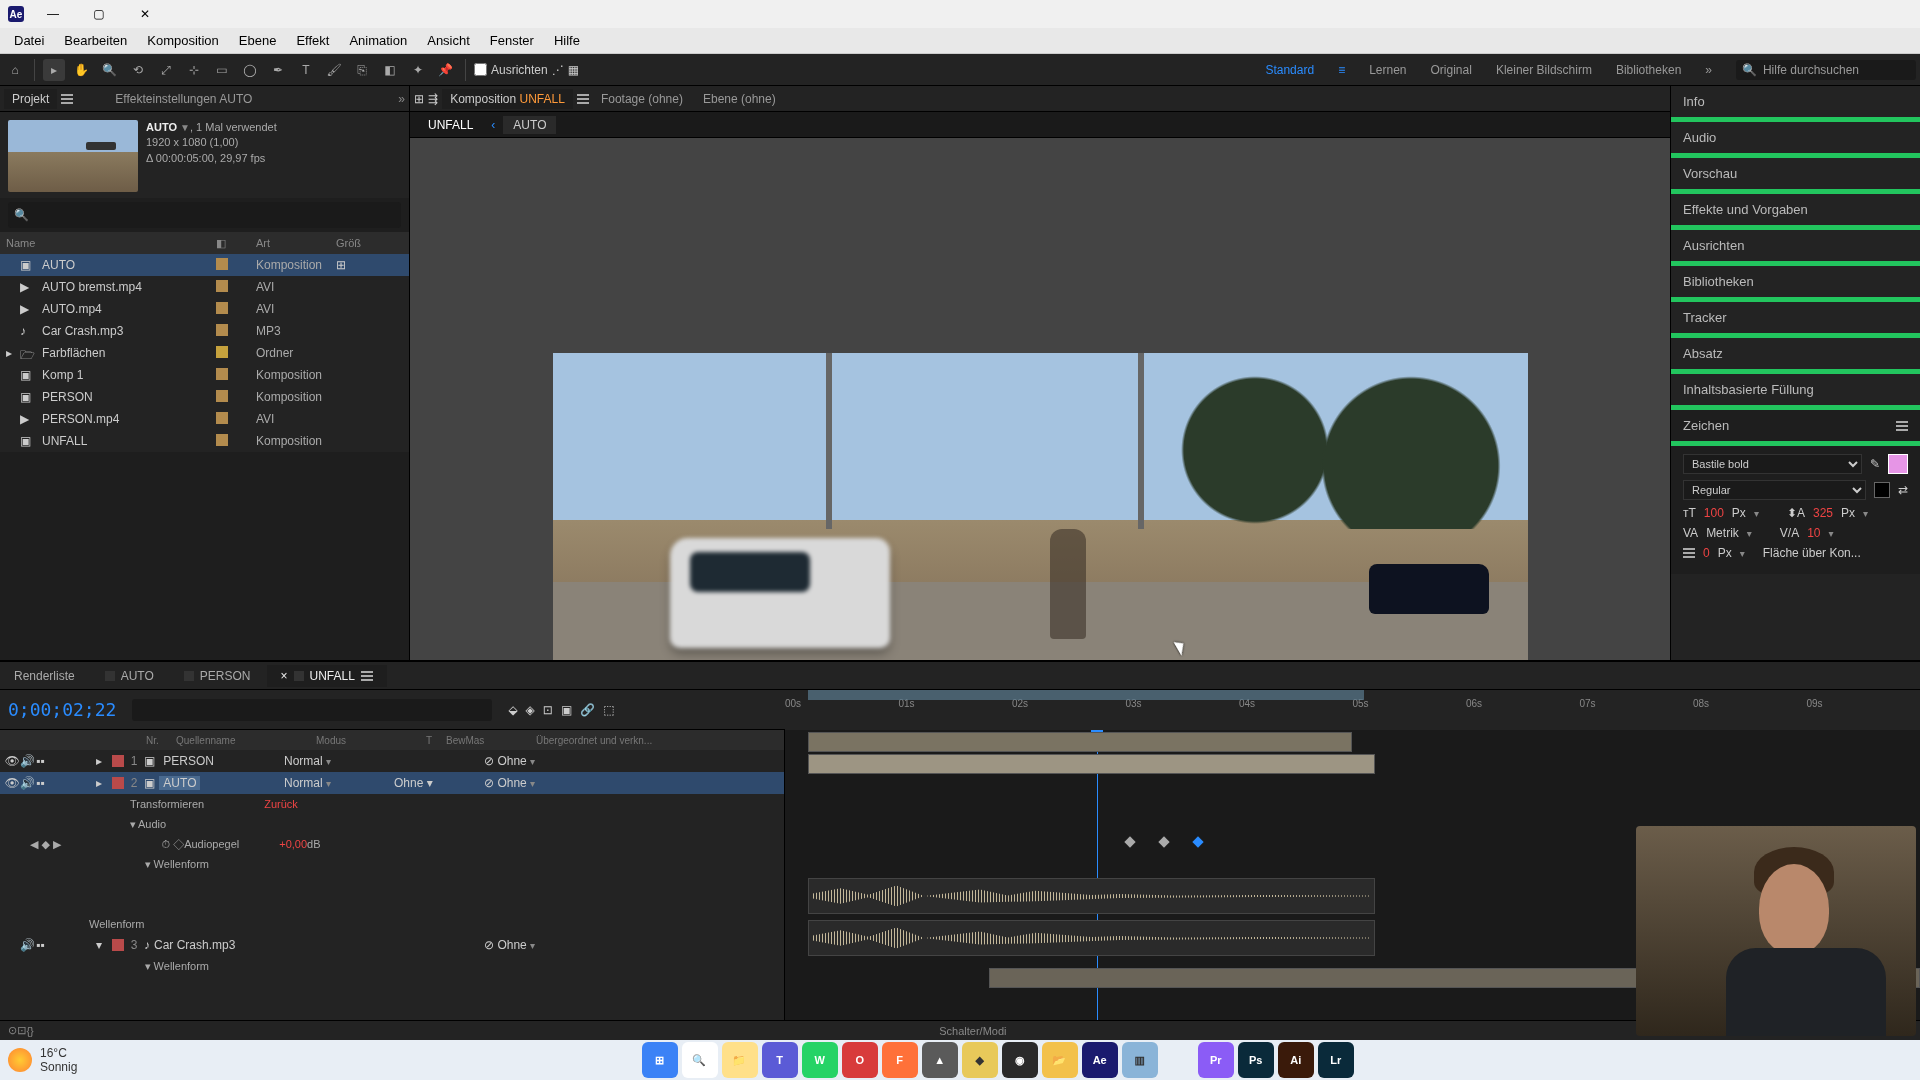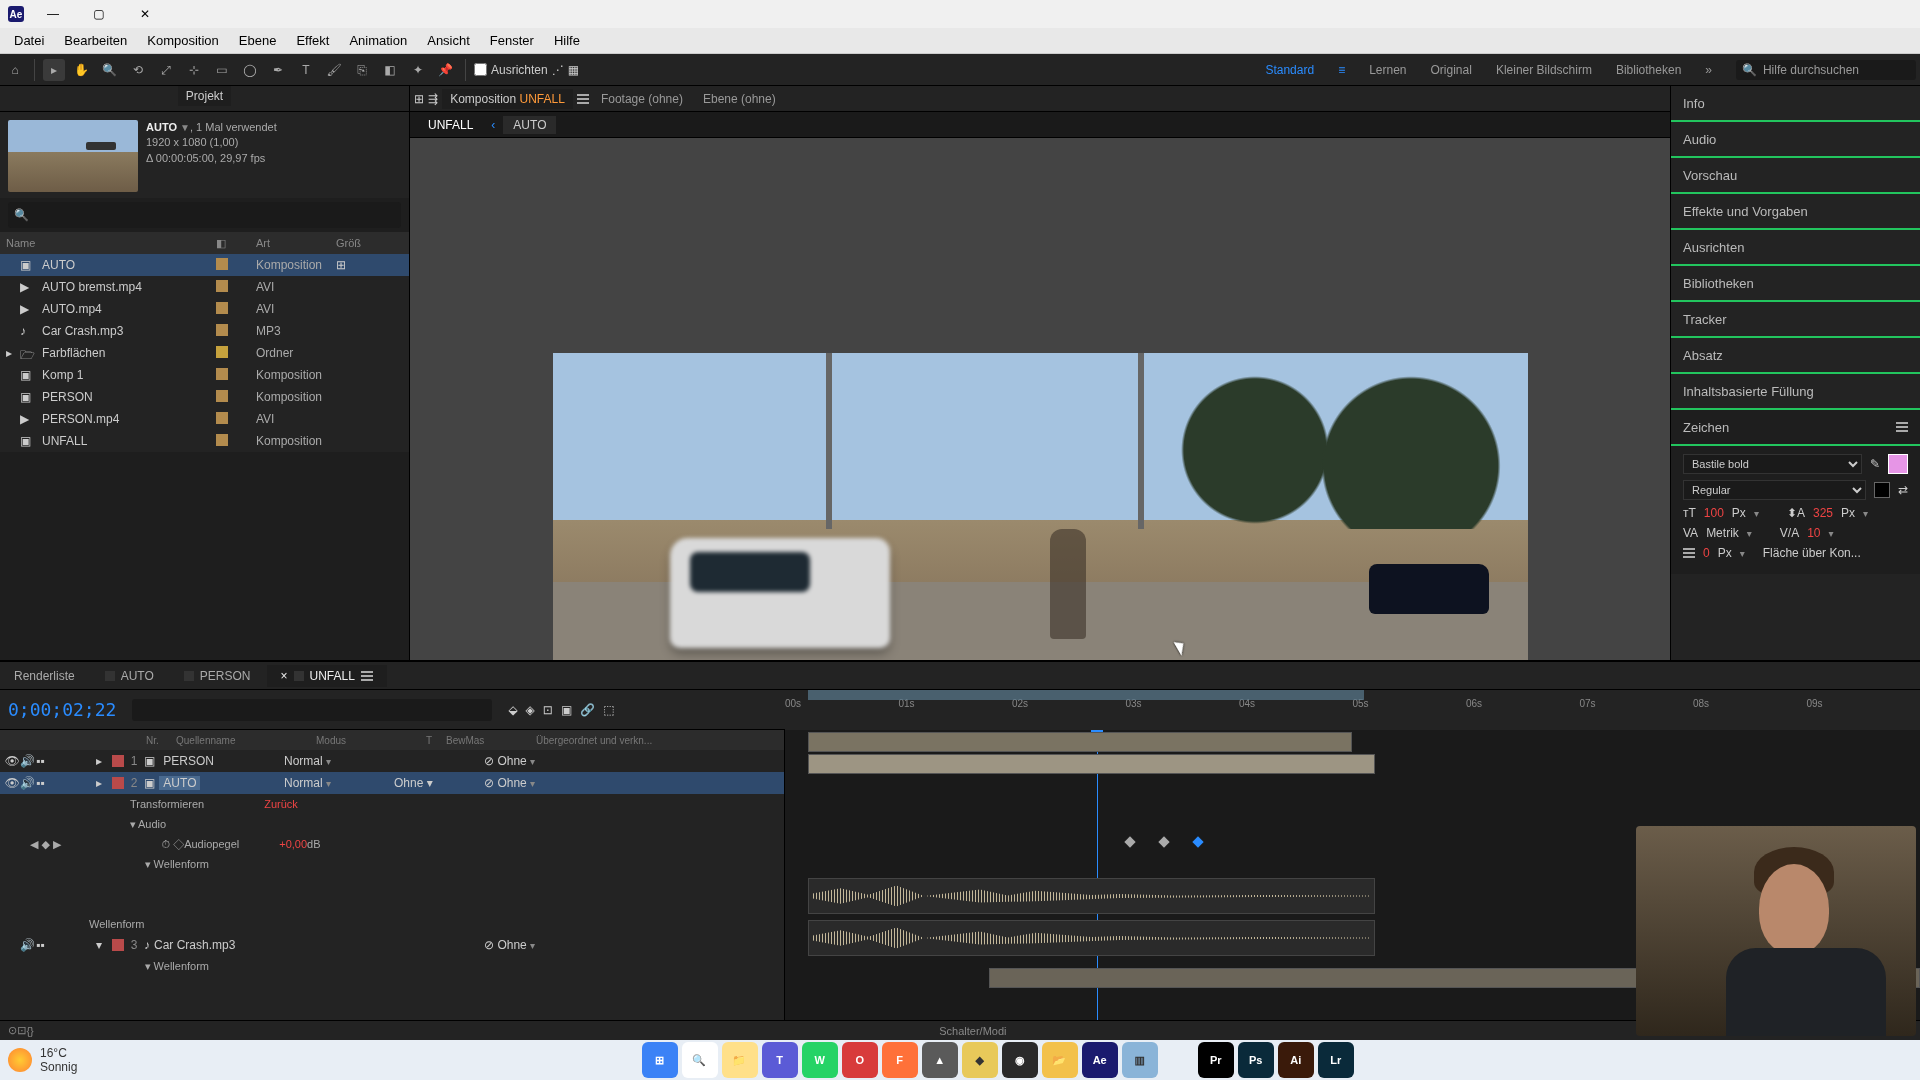--- a/index.html
+++ b/index.html
@@ -14,21 +14,21 @@
 .toolbar { height: 32px; background: #232323; display: flex; align-items: center; padding: 0 4px; gap: 6px; border-bottom: 1px solid #000; }
 .toolbar .tb { width: 22px; height: 22px; display:flex;align-items:center;justify-content:center;color:#aaa; border-radius:3px;}
 .toolbar .tb.sel{background:#3a3a3a;}
 .toolbar .sep{width:1px;height:22px;background:#444;margin:0 2px;}
 .toolbar-right{margin-left:auto;display:flex;align-items:center;gap:24px;color:#999;}
 .ws-item{color:#999;}
 .ws-item.active{color:#2a8cff;}
 .search-box{display:flex;align-items:center;gap:6px;background:#1a1a1a;padding:3px 6px;border-radius:3px;min-width:180px;}
 .main { display:flex; height:calc(100% - 28px - 26px - 32px - 40px); }
 .left-col{width:410px;display:flex;flex-direction:column;border-right:1px solid #000;}
-.panel-tabs{height:26px;background:#232323;display:flex;align-items:center;padding:0 4px;gap:4px;border-bottom:1px solid #000;flex-direction:column;}
+.panel-tabs{height:26px;background:#232323;display:flex;align-items:center;padding:0 4px;gap:4px;border-bottom:1px solid #000;}
 .ptab{padding:3px 8px;color:#999;}
 .ptab.active{color:#ccc;background:#1e1e1e;}
 .proj-header{height:86px;padding:8px;display:flex;gap:8px;background:#232323;}
 .proj-thumb{width:130px;height:72px;background:linear-gradient(180deg,#9ab8d8 0%,#9ab8d8 45%,#8a7a5e 45%,#6e5d47 100%);border-radius:2px;position:relative;overflow:hidden;}
 .proj-thumb::after{content:"";position:absolute;left:60%;top:30%;width:30px;height:8px;background:#333;border-radius:2px;}
 .proj-meta{font-size:11px;color:#aaa;line-height:1.4;}
 .proj-meta .pname{color:#eee;font-weight:bold;}
 .proj-search{height:26px;background:#1a1a1a;margin:4px 8px;border-radius:3px;display:flex;align-items:center;padding:0 6px;color:#888;}
 .proj-table{flex:0 0 auto;background:#232323;}
 .proj-cols{height:22px;display:flex;align-items:center;padding:0 6px;background:#2c2c2c;font-size:11px;color:#888;}
@@ -57,21 +57,21 @@
 .frame .car1::before{content:"";position:absolute;left:20px;top:14px;width:120px;height:40px;background:#1e2a33;border-radius:8px;}
 .frame .car2{position:absolute;right:4%;top:48%;width:120px;height:50px;background:#0d1220;border-radius:8px 10px 6px 6px;}
 .frame .person{position:absolute;left:51%;top:40%;width:36px;height:110px;background:rgba(60,50,40,.6);border-radius:12px 12px 4px 4px;}
 .frame .trees{position:absolute;right:0;top:4%;width:40%;height:36%;background:radial-gradient(circle at 70% 60%,#2b3b2a 0,#2b3b2a 30%,transparent 31%),radial-gradient(circle at 30% 50%,#2b3b2a 0,#2b3b2a 25%,transparent 26%);}
 .frame .pole{position:absolute;left:28%;top:0;width:6px;height:40%;background:#666;}
 .frame .pole2{position:absolute;left:60%;top:0;width:6px;height:40%;background:#666;}
 .frame .cursor{position:absolute;left:64%;top:65%;width:0;height:0;border-left:8px solid #fff;border-top:6px solid transparent;border-bottom:10px solid transparent;transform:rotate(-30deg);filter:drop-shadow(0 0 1px #000);}
 .viewer-footer{height:32px;background:#232323;display:flex;align-items:center;gap:10px;padding:0 8px;color:#aaa;font-size:11px;border-top:1px solid #000;}
 .vf-item{display:flex;align-items:center;gap:4px;}
 .right-col{width:250px;background:#232323;border-left:1px solid #000;display:flex;flex-direction:column;}
-.rp{height:36px;border-bottom:2px solid #22c55e;padding:0 12px;display:flex;align-items:center;color:#bbb;font-size:13px;}
+.rp{height:36px;border-bottom:5px solid #22c55e;padding:0 12px;display:flex;align-items:center;color:#bbb;font-size:13px;}
 .rp.active{background:#1e1e1e;}
 .char-body{padding:8px 12px;background:#1e1e1e;font-size:12px;}
 .char-row{display:flex;align-items:center;gap:8px;margin-bottom:6px;}
 .char-row select,.char-row input{background:#1a1a1a;border:1px solid #333;color:#ccc;font-size:11px;padding:2px 4px;}
 .val-blue{color:#ef4444;}
 .timeline-area{position:absolute;left:0;right:0;bottom:40px;height:380px;background:#1e1e1e;border-top:2px solid #000;display:flex;flex-direction:column;}
 .tl-tabs{height:28px;background:#232323;display:flex;align-items:center;gap:2px;font-size:12px;color:#aaa;border-bottom:1px solid #000;}
 .tl-tab{padding:4px 14px;display:flex;align-items:center;gap:6px;}
 .tl-tab.active{background:#1e1e1e;color:#eee;}
 .tl-header{height:40px;display:flex;background:#232323;border-bottom:1px solid #000;}
@@ -600,18 +600,18 @@
       <div class="tbi" style="background: rgb(91, 91, 214); color: rgb(255, 255, 255);">T</div>
       <div class="tbi" style="background: rgb(37, 211, 102); color: rgb(255, 255, 255);">W</div>
       <div class="tbi" style="background: rgb(216, 59, 59); color: rgb(255, 255, 255);">O</div>
       <div class="tbi" style="background: rgb(255, 113, 57); color: rgb(255, 255, 255);">F</div>
       <div class="tbi" style="background: rgb(90, 90, 90); color: rgb(255, 255, 255);">▲</div>
       <div class="tbi" style="background: rgb(232, 201, 90); color: rgb(51, 51, 51);">◆</div>
       <div class="tbi" style="background: rgb(42, 42, 42); color: rgb(255, 255, 255);">◉</div>
       <div class="tbi" style="background: rgb(243, 193, 75); color: rgb(51, 51, 51);">📂</div>
       <div class="tbi" style="background: rgb(26, 26, 110); color: rgb(255, 255, 255);">Ae</div>
       <div class="tbi" style="background: rgb(138, 180, 216); color: rgb(51, 51, 51);">▥</div>
-      <div class="tbi" style="background: #000000; color: rgb(255, 255, 255); margin-left: 36px;">Pr</div>
+      <div class="tbi" style="background: #8b5cf6; color: rgb(255, 255, 255); margin-left: 36px;">Pr</div>
       <div class="tbi" style="background: rgb(10, 42, 58); color: rgb(255, 255, 255);">Ps</div>
       <div class="tbi" style="background: rgb(58, 26, 10); color: rgb(255, 255, 255);">Ai</div>
       <div class="tbi" style="background: rgb(10, 42, 58); color: rgb(255, 255, 255);">Lr</div>
     </div>
 </div>
 
 </body></html>

